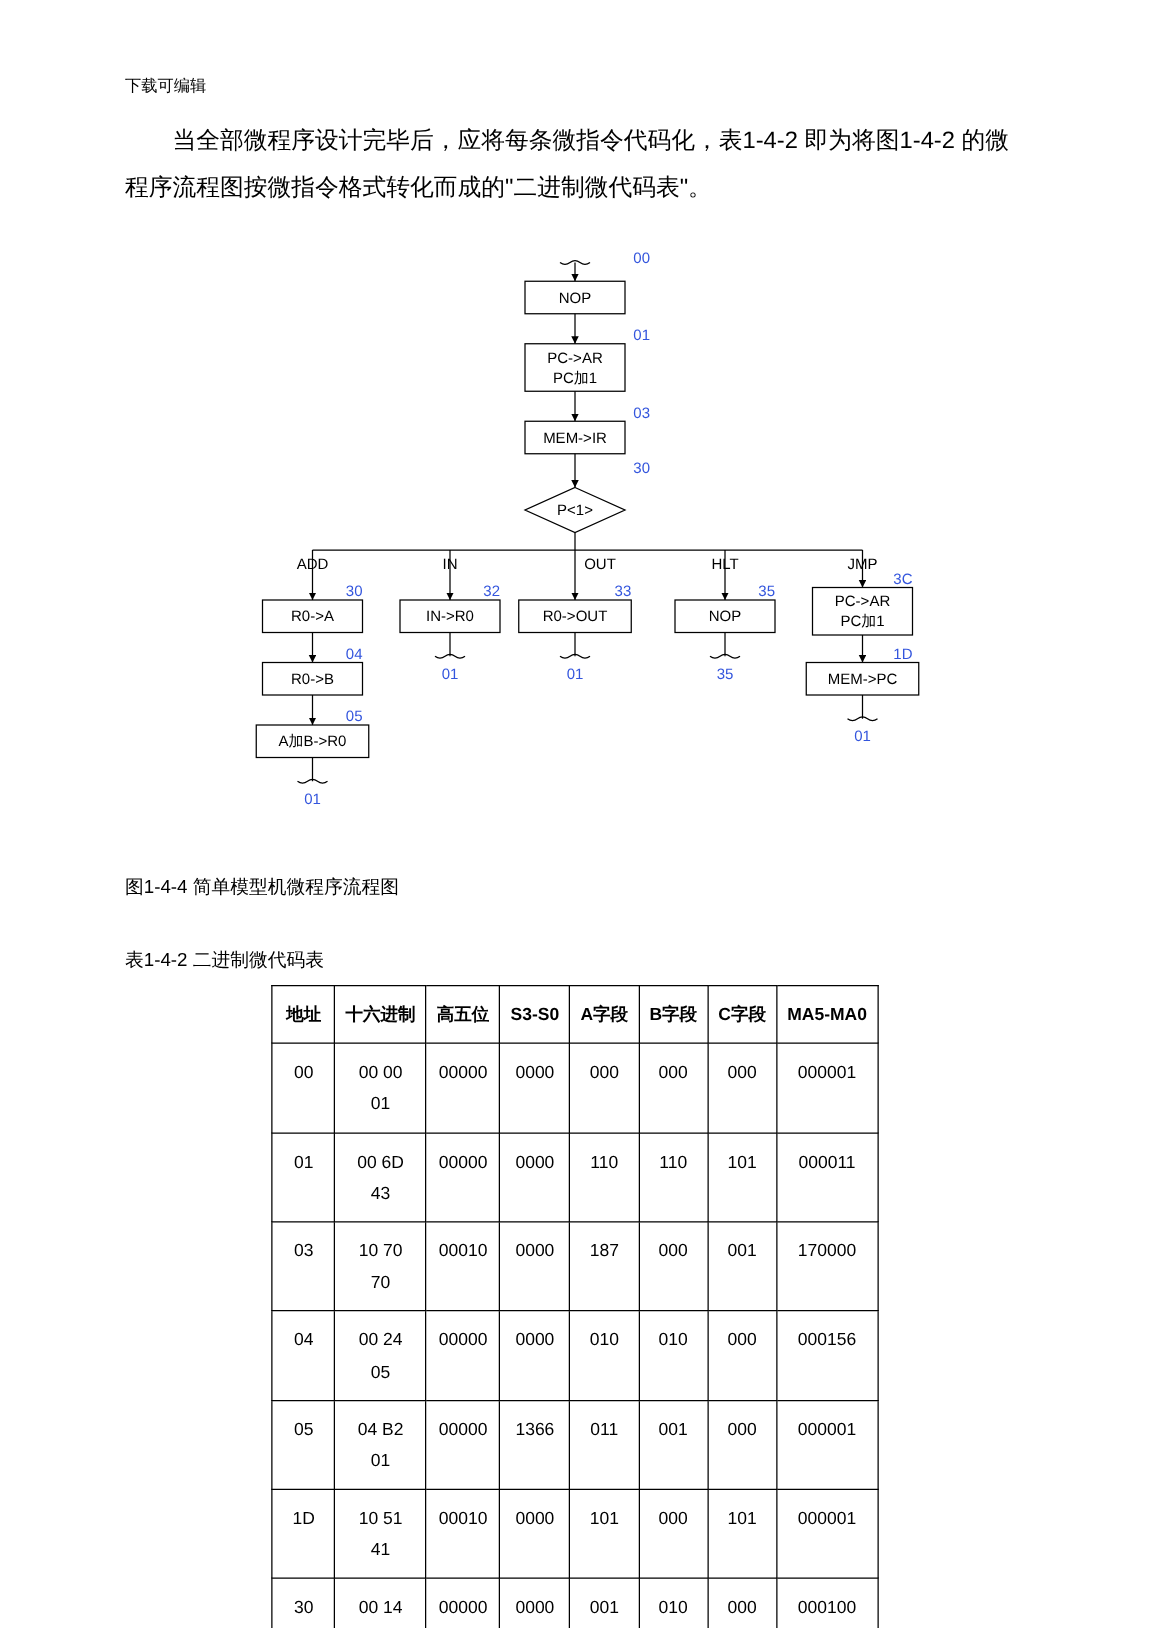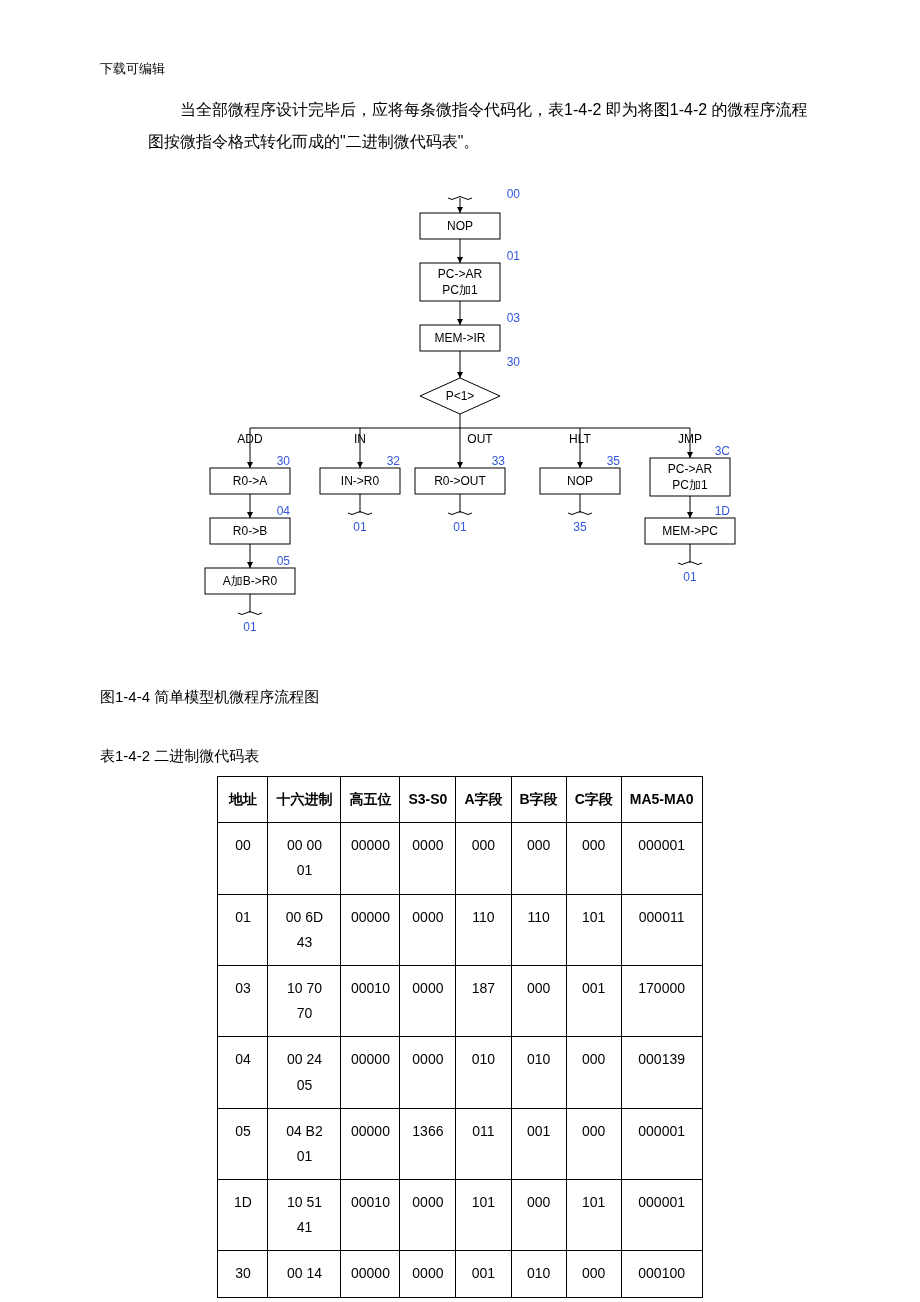--- a/index.html
+++ b/index.html
@@ -5,21 +5,21 @@
     * { box-sizing: border-box; margin: 0; padding: 0; }
     body {
       width: 920px;
       background: #fff;
       font-family: "SimSun", "Microsoft YaHei", sans-serif;
       font-size: 14px;
       color: #000;
       padding: 60px 100px 40px 100px;
     }
     .header-note { font-size: 13px; margin-bottom: 16px; }
-    .body-text { font-size: 16px; line-height: 2; text-indent: 2em; margin-bottom: 30px; margin-left: 48px; }
+    .body-text { font-size: 19px; line-height: 2; text-indent: 2em; margin-bottom: 30px; }
     .flow-container {
       width: 100%;
       display: flex;
       justify-content: center;
       margin-bottom: 10px;
     }
     svg { font-family: inherit; }
     .box { fill: #fff; stroke: #000; stroke-width: 1; }
     .diamond { fill: #fff; stroke: #000; stroke-width: 1; }
     .t { font-size: 12px; text-anchor: middle; }
@@ -192,21 +192,21 @@
         <td>170000</td>
       </tr>
       <tr>
         <td>04</td>
         <td>00 24<br>05</td>
         <td>00000</td>
         <td>0000</td>
         <td>010</td>
         <td>010</td>
         <td>000</td>
-        <td>000139</td>
+        <td>000156</td>
       </tr>
       <tr>
         <td>05</td>
         <td>04 B2<br>01</td>
         <td>00000</td>
         <td>1366</td>
         <td>011</td>
         <td>001</td>
         <td>000</td>
         <td>000001</td>

